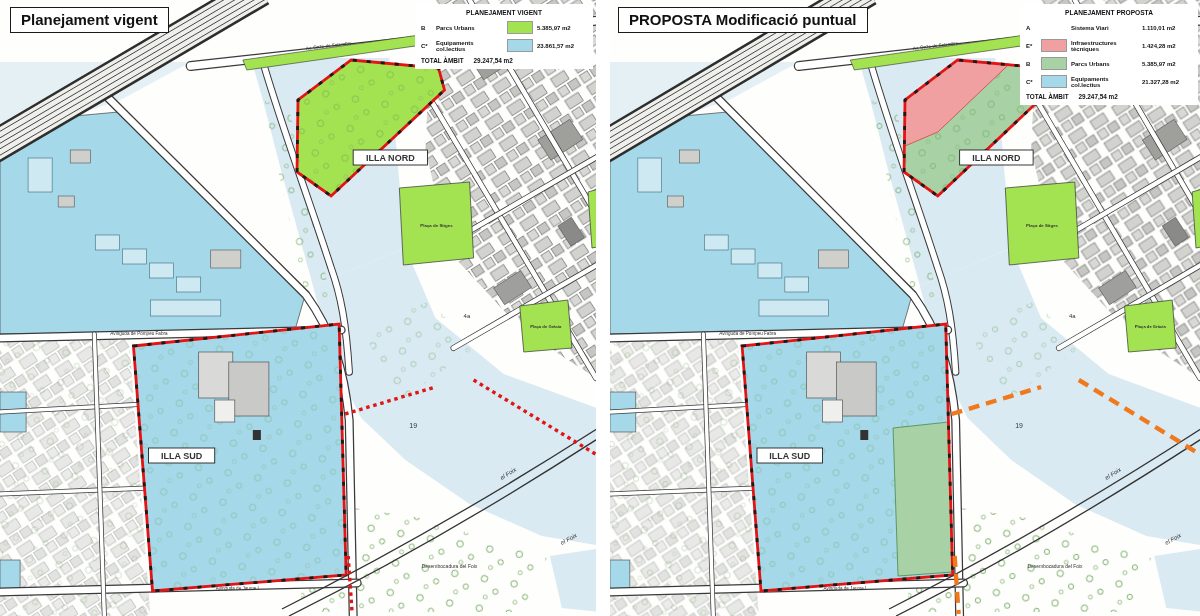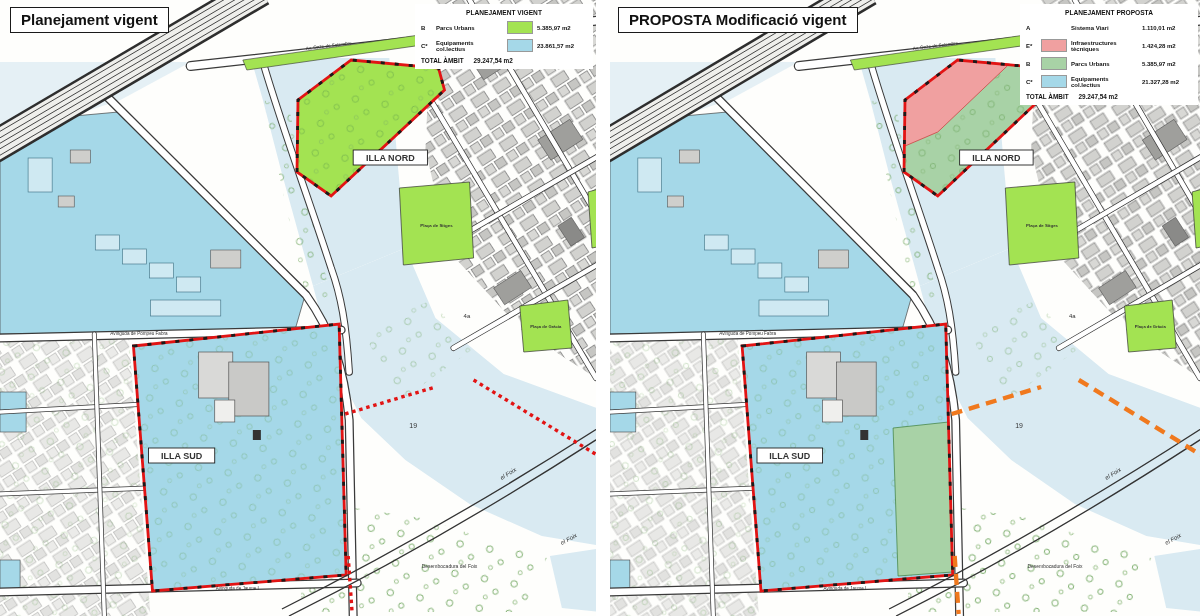--- a/index.html
+++ b/index.html
@@ -376,21 +376,21 @@
           <text x="544" y="328" text-anchor="middle" class="maptext" font-size="4.2" font-weight="bold">Plaça de Gràcia</text>
           <text x="500" y="480" class="maptext" font-size="6" font-style="italic" transform="rotate(-32 500 480)">el Foix</text>
           <text x="560" y="545" class="maptext" font-size="6" font-style="italic" transform="rotate(-28 560 545)">el Foix</text>
           <text x="448" y="568" text-anchor="middle" class="maptext" font-size="5">Desembocadura del Foix</text>
           <text x="408" y="428" class="maptext" font-size="7">19</text>
           <text x="462" y="318" class="maptext" font-size="6">4a</text>
         </g>
       </svg>
       </div>
 
-    <div class="map-title">PROPOSTA Modificació vigent</div>
+    <div class="map-title">PROPOSTA Modificació puntual</div>
 
     <div class="legend legend--proposta">
       <div class="legend-title">PLANEJAMENT PROPOSTA</div>
       <div class="lrow">
         <span class="code">A</span>
         <span class="sw sw-none"></span>
         <span class="lbl">Sistema Viari</span>
         <span class="val">1.110,01 m2</span>
       </div>
       <div class="lrow">

